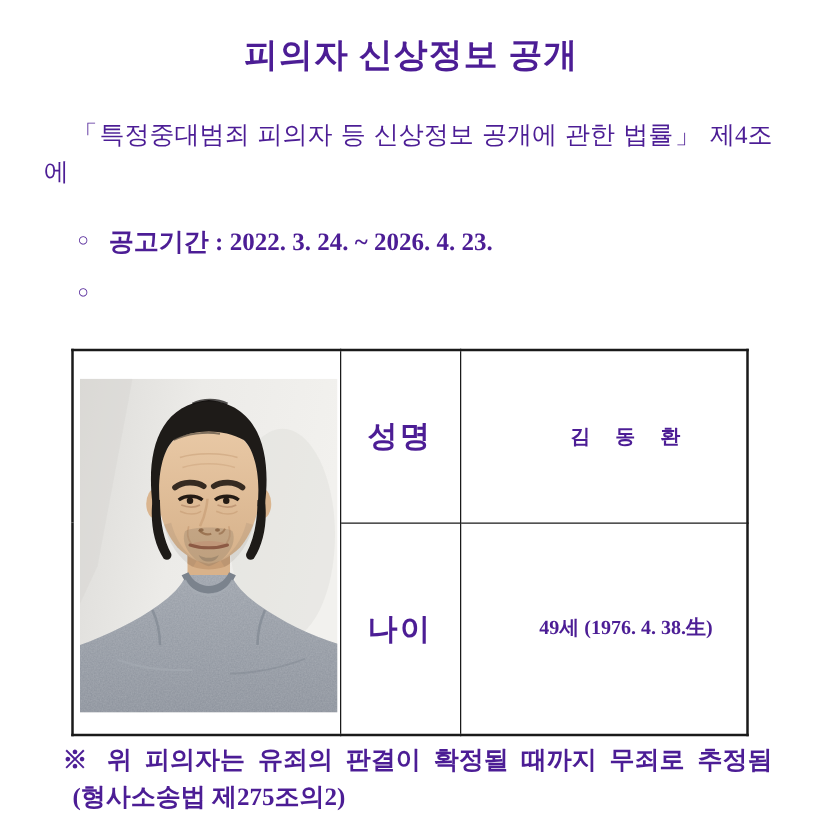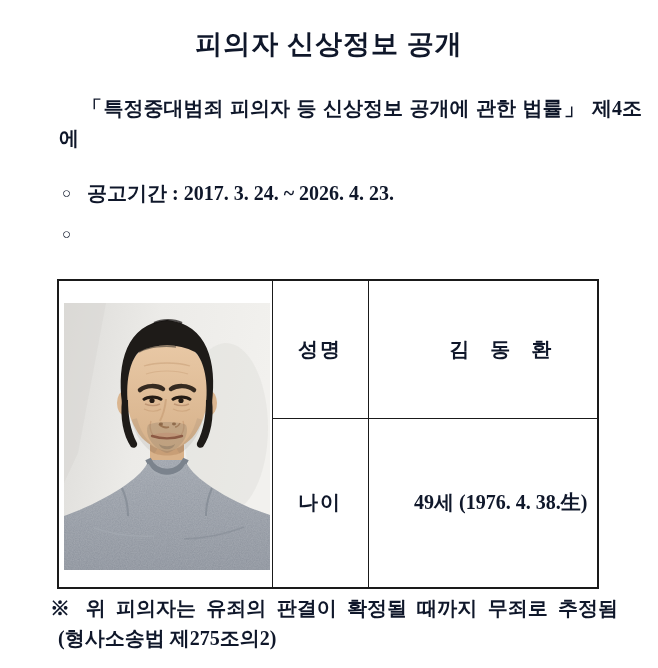--- a/index.html
+++ b/index.html
@@ -3,42 +3,41 @@
 <meta charset="utf-8">
 <style>
   * { margin: 0; padding: 0; box-sizing: border-box; }
   html, body { background: #ffffff; }
   .page {
     position: relative;
     width: 658px;
     height: 668px;
     background: #ffffff;
     font-family: "Liberation Serif", "DejaVu Serif", serif;
-    color: #0f172a;
+    color: #4c1d95;
     overflow: hidden;
   }
   .page-title {
     position: absolute;
     top: 26px;
     left: 0;
     width: 100%;
     text-align: center;
     font-size: 27px;
     font-weight: 700;
     letter-spacing: 1px;
   }
   .intro {
     position: absolute;
     top: 93px;
     left: 35px;
     width: 583px;
     font-size: 20px;
-    font-weight: 700;
+    font-weight: 400;
     line-height: 30px;
-    margin-left: 24px;
   }
   .intro .line1 {
     text-indent: 23px;
     text-align: justify;
     text-align-last: justify;
   }
   .intro .line2 {
     text-align: left;
   }
   .bullet-line {
@@ -73,27 +72,27 @@
   }
   .info-table { border: 2px solid #1a1a1a; }
   .photo-cell {
     width: 214px;
     padding: 0;
     vertical-align: top;
     text-align: left;
   }
   .label-cell {
     width: 96px;
-    font-size: 20px;
+    font-size: 24px;
     font-weight: 700;
     letter-spacing: 2px;
   }
   .value-cell {
     width: 230px;
-    font-size: 20px;
+    font-size: 16px;
     font-weight: 700;
     padding-left: 36px;
   }
   .name-value { word-spacing: 14px; letter-spacing: 1px; }
   .row1 td { height: 138px; }
   .row2 td { height: 170px; margin-left: 48px; }
   .photo {
     margin: 5px 0 0 5px;
     width: 206px;
     height: 267px;
@@ -125,21 +124,21 @@
 <div class="page">
 
   <div class="page-title">피의자 신상정보 공개</div>
 
   <div class="intro">
     <div class="line1">「특정중대범죄 피의자 등 신상정보 공개에 관한 법률」 제4조에</div>
   </div>
 
   <div class="bullet-line bullet-period">
     <span class="marker">○</span>
-    <span>공고기간 : 2017. 3. 24. ~ 2026. 4. 23.</span>
+    <span>공고기간 : 2022. 3. 24. ~ 2026. 4. 23.</span>
   </div>
 
   <div class="bullet-line bullet-subject">
     <span class="marker">○</span>
   </div>
 
   <table class="info-table">
     <colgroup>
         <col style="width:214px">
         <col style="width:96px">

